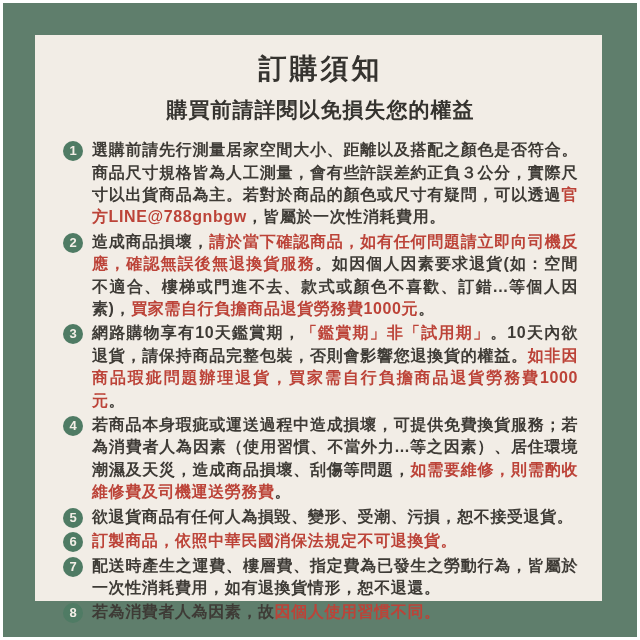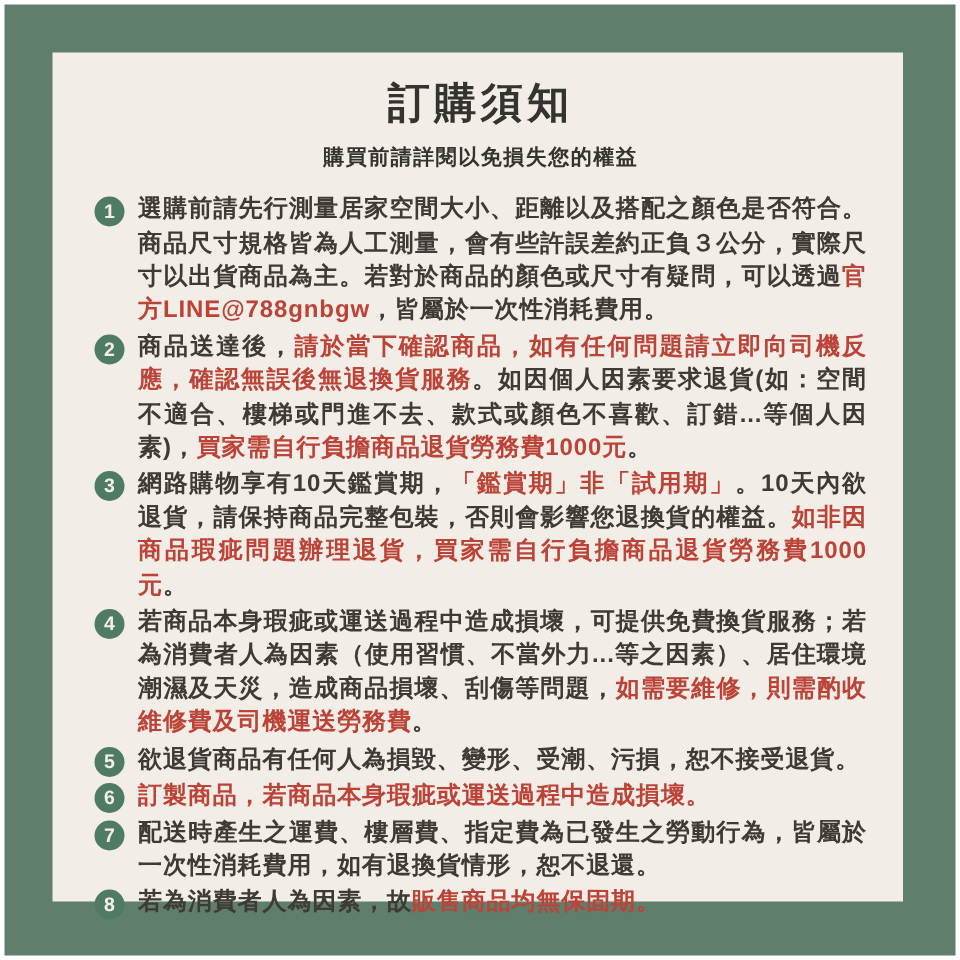--- a/index.html
+++ b/index.html
@@ -29,21 +29,21 @@
   .title {
     text-align: center;
     font-size: 28px;
     font-weight: 800;
     letter-spacing: 3px;
     color: #35332F;
     line-height: 1.15;
   }
   .subtitle {
     text-align: center;
-    font-size: 14px;
+    font-size: 21px;
     font-weight: 800;
     letter-spacing: 1px;
     color: #35332F;
     margin-top: 11px;
   }
   .notice-list {
     list-style: none;
     margin-top: 15px;
   }
   .notice-item {
@@ -84,42 +84,42 @@
     <div class="card">
       <h1 class="title">訂購須知</h1>
       <h2 class="subtitle">購買前請詳閱以免損失您的權益</h2>
       <ol class="notice-list" id="notice-list">
           <li class="notice-item">
             <span class="badge">1</span>
             <p class="notice-text"><span class="seg">選購前請先行測量居家空間大小、距離以及搭配之顏色是否符合。商品尺寸規格皆為人工測量，會有些許誤差約正負３公分，實際尺寸以出貨商品為主。若對於商品的顏色或尺寸有疑問，可以透過</span><span class="seg red">官方LINE@788gnbgw</span><span class="seg">，皆屬於一次性消耗費用。</span></p>
           </li>
           <li class="notice-item">
             <span class="badge">2</span>
-            <p class="notice-text"><span class="seg">商品送達後，</span><span class="seg red">請於當下確認商品，如有任何問題請立即向司機反應，確認無誤後無退換貨服務</span><span class="seg">。如因個人因素要求退貨(如：空間不適合、樓梯或門進不去、款式或顏色不喜歡、訂錯...等個人因素)，</span><span class="seg red">買家需自行負擔商品退貨勞務費1000元</span><span class="seg">。</span></p>
+            <p class="notice-text"><span class="seg">造成商品損壞，</span><span class="seg red">請於當下確認商品，如有任何問題請立即向司機反應，確認無誤後無退換貨服務</span><span class="seg">。如因個人因素要求退貨(如：空間不適合、樓梯或門進不去、款式或顏色不喜歡、訂錯...等個人因素)，</span><span class="seg red">買家需自行負擔商品退貨勞務費1000元</span><span class="seg">。</span></p>
           </li>
           <li class="notice-item">
             <span class="badge">3</span>
             <p class="notice-text"><span class="seg">網路購物享有10天鑑賞期，</span><span class="seg red">「鑑賞期」非「試用期」</span><span class="seg">。10天內欲退貨，請保持商品完整包裝，否則會影響您退換貨的權益。</span><span class="seg red">如非因商品瑕疵問題辦理退貨，買家需自行負擔商品退貨勞務費1000元</span><span class="seg">。</span></p>
           </li>
           <li class="notice-item">
             <span class="badge">4</span>
             <p class="notice-text"><span class="seg">若商品本身瑕疵或運送過程中造成損壞，可提供免費換貨服務；若為消費者人為因素（使用習慣、不當外力...等之因素）、居住環境潮濕及天災，造成商品損壞、刮傷等問題，</span><span class="seg red">如需要維修，則需酌收維修費及司機運送勞務費</span><span class="seg">。</span></p>
           </li>
           <li class="notice-item">
             <span class="badge">5</span>
             <p class="notice-text"><span class="seg">欲退貨商品有任何人為損毀、變形、受潮、污損，恕不接受退貨。</span></p>
           </li>
           <li class="notice-item">
             <span class="badge">6</span>
-            <p class="notice-text"><span class="seg red">訂製商品，若商品本身瑕疵或運送過程中造成損壞。</span></p>
+            <p class="notice-text"><span class="seg red">訂製商品，依照中華民國消保法規定不可退換貨。</span></p>
           </li>
           <li class="notice-item">
             <span class="badge">7</span>
             <p class="notice-text"><span class="seg">配送時產生之運費、樓層費、指定費為已發生之勞動行為，皆屬於一次性消耗費用，如有退換貨情形，恕不退還。</span></p>
           </li>
           <li class="notice-item">
             <span class="badge">8</span>
-            <p class="notice-text"><span class="seg">若為消費者人為因素，故</span><span class="seg red">販售商品均無保固期。</span></p>
+            <p class="notice-text"><span class="seg">若為消費者人為因素，故</span><span class="seg red">因個人使用習慣不同。</span></p>
           </li>
         </ol>
     </div>
   </div>
 </div>
 
 </body></html>

